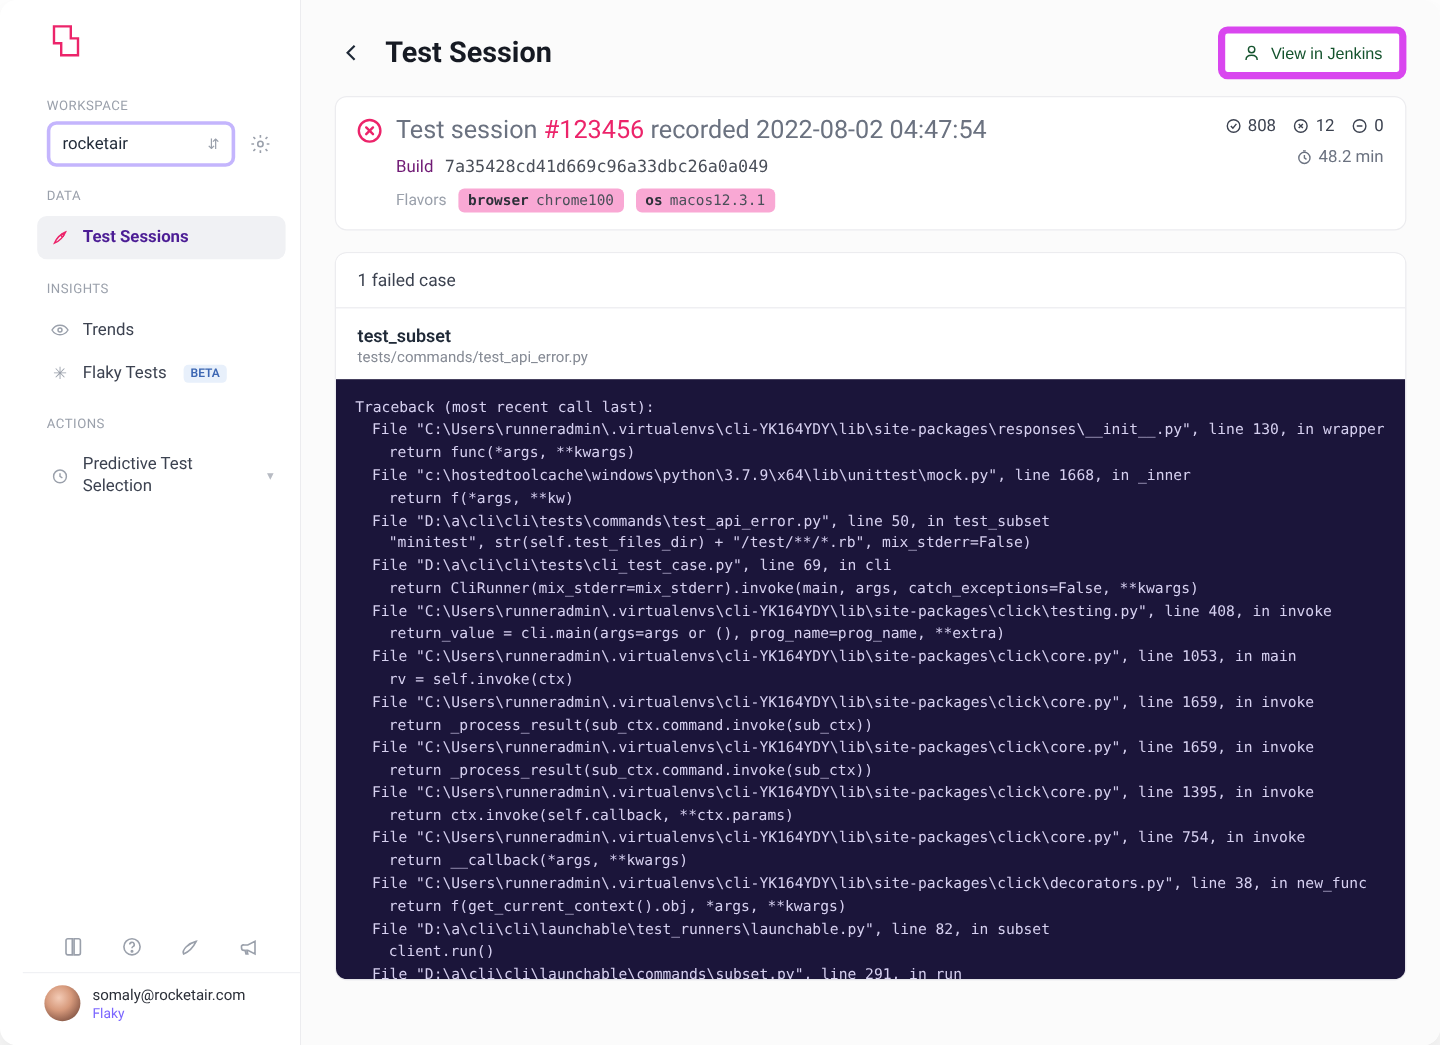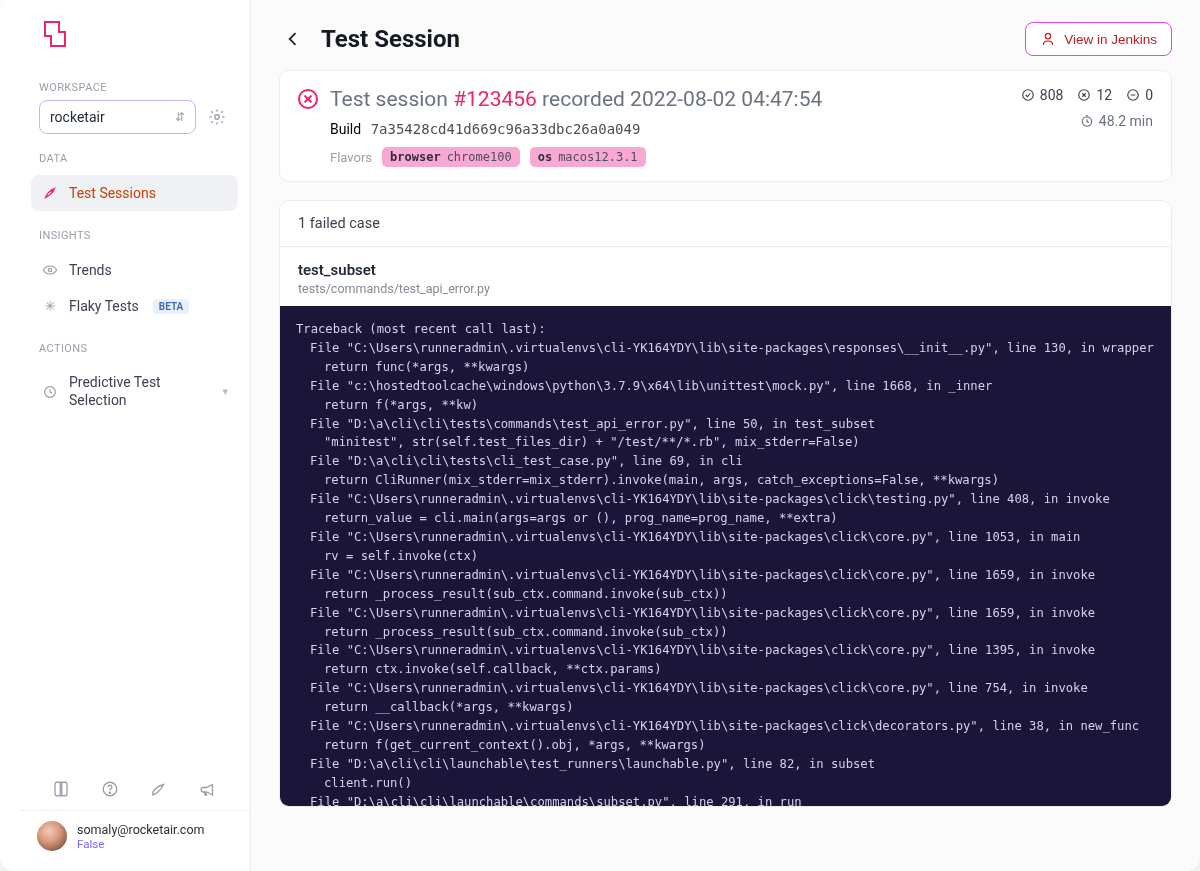--- a/index.html
+++ b/index.html
@@ -42,40 +42,41 @@
     color: #9aa0ab;
     margin: 8px 0 6px;
     text-transform: uppercase;
   }
   .ws-row {
     display: flex; align-items: center; gap: 8px;
   }
   .ws-select {
     flex: 1;
     display: flex; align-items: center; justify-content: space-between;
-    border: 1px solid #c4b5fd;
+    border: 3px solid #c4b5fd;
     border-radius: 8px;
     padding: 8px 10px;
     background: #fff;
     color: #1f2937;
     cursor: pointer;
   }
   .ws-select .updown { color: #9aa0ab; font-size: 12px; line-height: 1; }
   .gear { width: 26px; height: 26px; display: flex; align-items: center; justify-content: center; color: #9aa0ab; cursor: pointer; }
   .nav { padding: 4px 12px; }
   .nav-item {
     display: flex; align-items: center; gap: 10px;
     padding: 9px 10px;
     border-radius: 8px;
     color: #3c4250;
     cursor: pointer;
   }
   .nav-item.active {
     background: #f0f1f4;
-    color: #c2410c;
+    color: #4c1d95;
+    font-weight: bold;
   }
   .nav-item.active .nav-icon { color: #ec246a; }
   .nav-icon { width: 18px; height: 18px; color: #9aa0ab; display:flex; align-items:center; justify-content:center; }
   .nav-item .chev { margin-left:auto; color:#b7bbc3; font-size:11px; }
   .beta-badge {
     font-size: 10px;
     background: #e8f0fb;
     color: #3d67b3;
     border-radius: 4px;
     padding: 2px 6px;
@@ -113,22 +114,22 @@
     padding: 22px 28px 14px;
   }
   .title-wrap { display: flex; align-items: center; gap: 14px; }
   .back-btn {
     width: 28px; height: 28px; display:flex; align-items:center; justify-content:center;
     cursor: pointer; color: #1f2937;
   }
   .page-title { font-size: 24px; font-weight: 700; color: #161a23; }
   .jenkins-btn {
     display: inline-flex; align-items: center; gap: 8px;
-    border: 1px solid #d946ef;
-    color: #b91c1c;
+    border: 6px solid #d946ef;
+    color: #14532d;
     background: #fff;
     border-radius: 8px;
     padding: 8px 14px;
     font-size: 13.5px;
     cursor: pointer;
   }
   .jenkins-btn .j-icon { width: 16px; height: 16px; }
 
   .scroll { flex:1; overflow: hidden; padding: 0 28px 0; }
 
@@ -151,21 +152,21 @@
     content: ""; position: absolute; left: 50%; top: 50%;
     width: 10px; height: 2px; background: #ec246a; border-radius: 1px;
     transform-origin: center;
   }
   .fail-icon::before { transform: translate(-50%,-50%) rotate(45deg); }
   .fail-icon::after { transform: translate(-50%,-50%) rotate(-45deg); }
   .sum-lines { display: flex; flex-direction: column; gap: 10px; min-width:0; }
   .line1 { color: #6b7280; font-size: 21px; }
   .line1 .sess-id { color: #ec246a; }
   .line2 { font-size: 14px; }
-  .line2 .label { color: #000000; margin-right: 6px; }
+  .line2 .label { color: #701a75; margin-right: 6px; }
   .line2 .hash { font-family: ui-monospace, Menlo, Consolas, monospace; color: #4a4f59; }
   .line3 { display: flex; align-items: center; gap: 10px; font-size: 13px; }
   .line3 .label { color: #9aa0ab; }
   .flavor-pill {
     display: inline-flex; align-items: center; gap: 6px;
     background: #f9a8d4; border-radius: 5px; padding: 3px 8px;
     font-family: ui-monospace, Menlo, Consolas, monospace;
     font-size: 12px; color: #4a4f59;
   }
   .flavor-pill .k { font-weight: 700; color: #2b2f38; }
@@ -305,21 +306,21 @@
         <svg width="18" height="18" viewBox="0 0 24 24" fill="none" stroke="currentColor" stroke-width="1.8">
             <path d="M3 11v2a3 3 0 0 0 3 3h1l1 4h2l-1-4h1l8 4V6l-8 4H6a3 3 0 0 0-3 1z"></path>
           </svg>
       </span>
     </div>
 
     <div class="user-row">
       <div class="avatar"></div>
       <div class="user-text">
         <div class="email">somaly@rocketair.com</div>
-        <div class="logout">False</div>
+        <div class="logout">Flaky</div>
       </div>
     </div>
   </aside>
 
   <main class="main">
     <div class="topbar">
       <div class="title-wrap">
         <div class="back-btn">
           <svg width="20" height="20" viewBox="0 0 24 24" fill="none" stroke="currentColor" stroke-width="2.2">
               <path d="M15 5l-7 7 7 7"></path>

